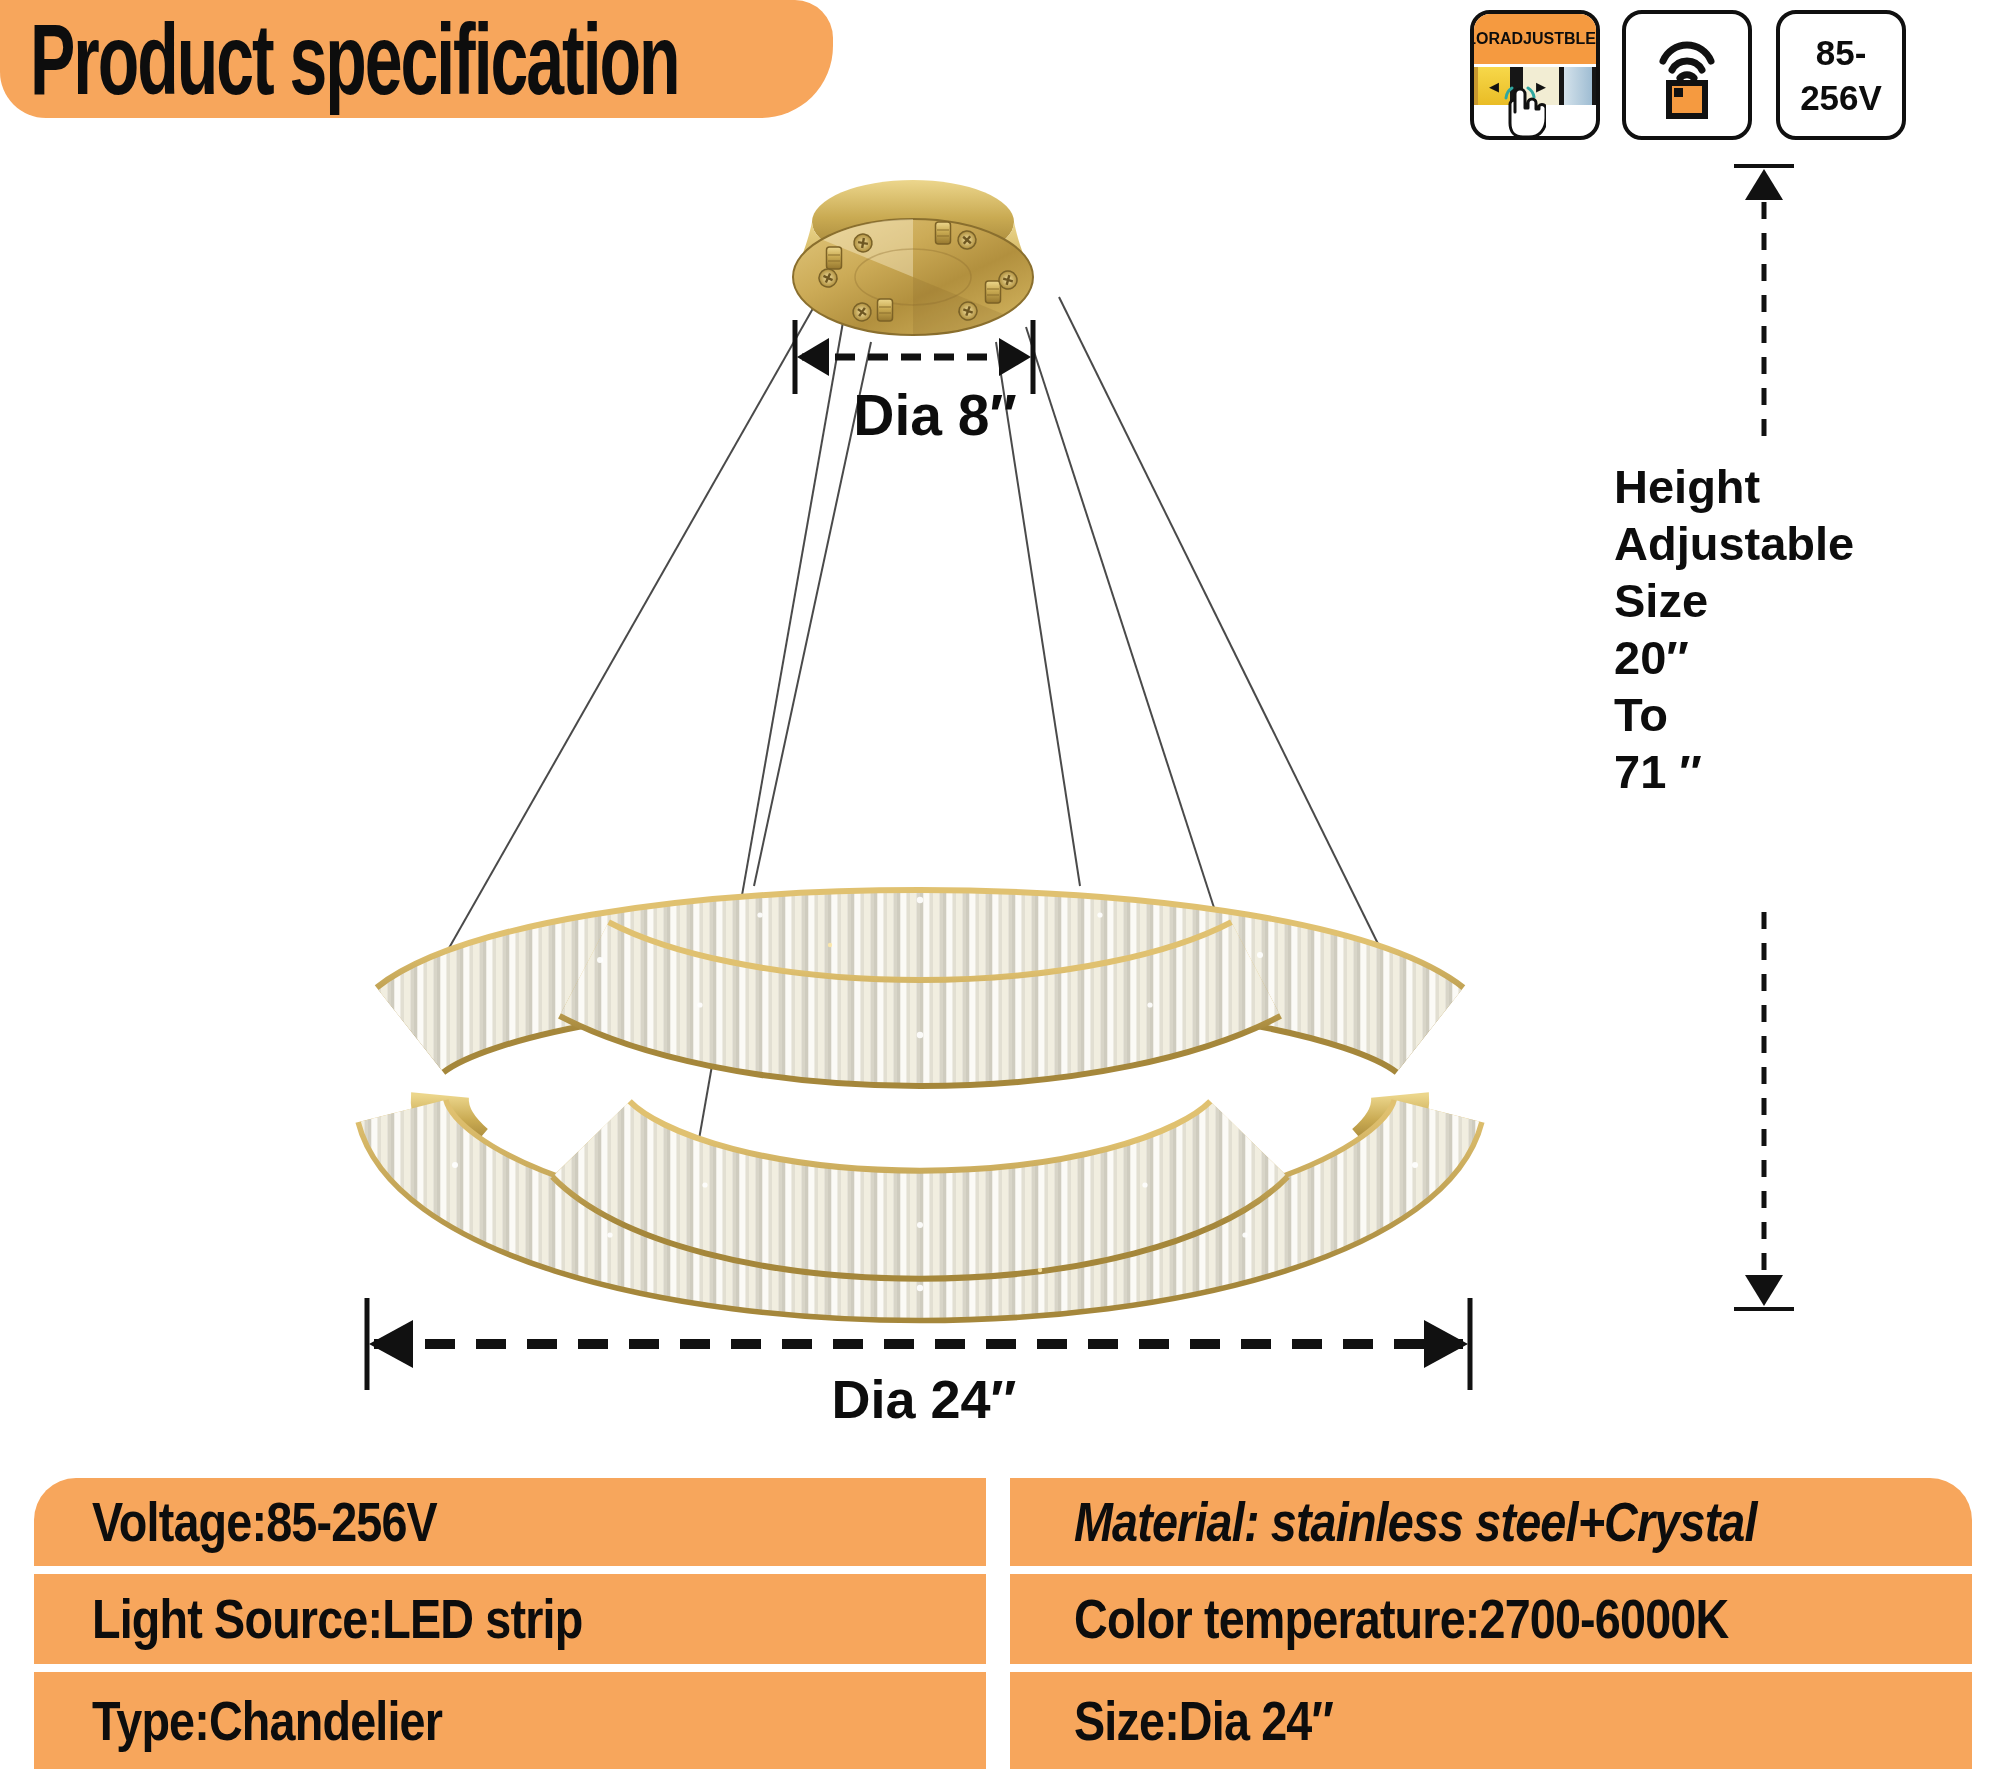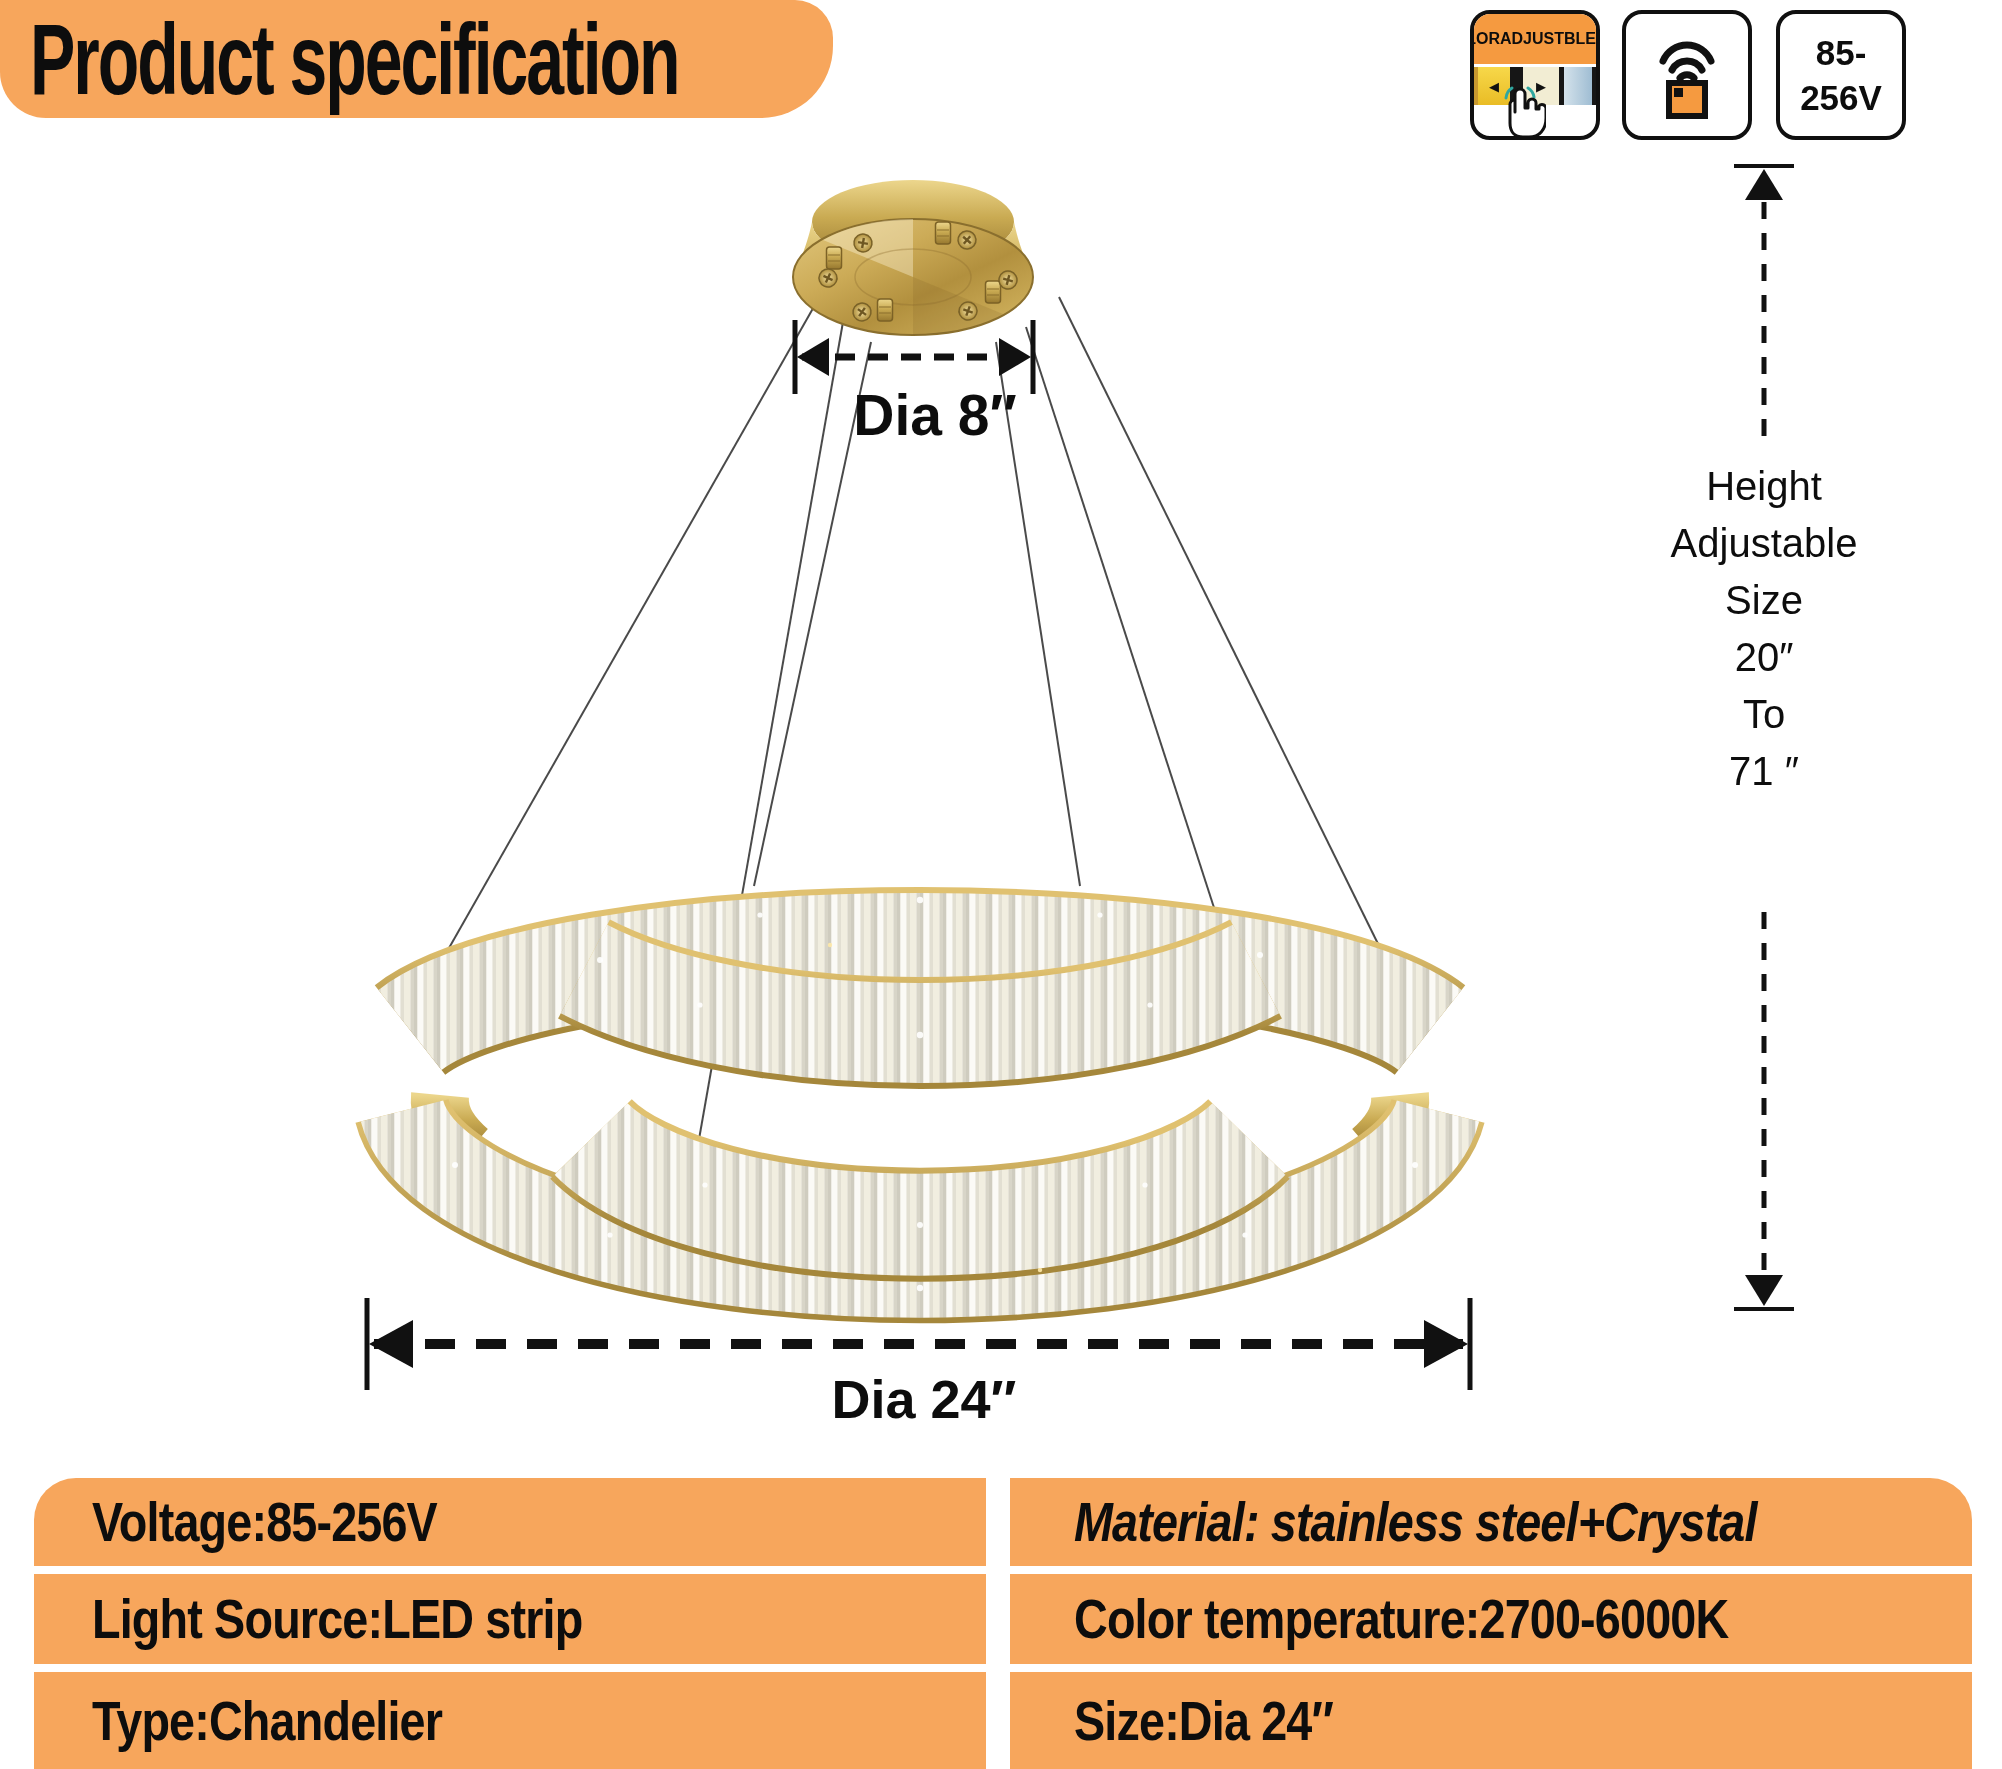--- a/index.html
+++ b/index.html
@@ -29,22 +29,22 @@
   .seg-k2{width:5px;background:#161616;}
   .seg-blue{width:28px;background:linear-gradient(90deg,#D4E2EB,#9FBDD3);}
   .seg-k3{width:4px;background:#161616;}
   .hand-wrap{position:absolute;left:24px;top:72px;width:48px;height:56px;}
   .b3line{font-size:35px;font-weight:700;line-height:1.3;}
 
   
   .dim-label{position:absolute;font-weight:700;white-space:nowrap;text-align:center;}
   .dia8-label{left:790px;top:382px;width:290px;font-size:57px;}
   .dia24-label{left:774px;top:1368px;width:300px;font-size:54px;}
-  .height-label{position:absolute;left:1614px;top:458px;width:300px;text-align:center;
-                font-size:40px;font-weight:400;line-height:57px;}
+  .height-label{position:absolute;left:1614px;top:458px;width:300px;
+                font-size:47px;font-weight:700;line-height:57px;}
 
   
   .cell{position:absolute;background:#F7A65C;display:flex;align-items:center;box-sizing:border-box;}
   .cell span{font-size:55px;font-weight:700;letter-spacing:-1px;white-space:nowrap;
              transform:scaleX(.85);transform-origin:left center;}
   .cL{left:34px;width:952px;padding-left:58px;}
   .cR{left:1010px;width:962px;padding-left:64px;}
   .r1{top:1478px;height:88px;}
   .r2{top:1574px;height:90px;}
   .r3{top:1672px;height:97px;}

